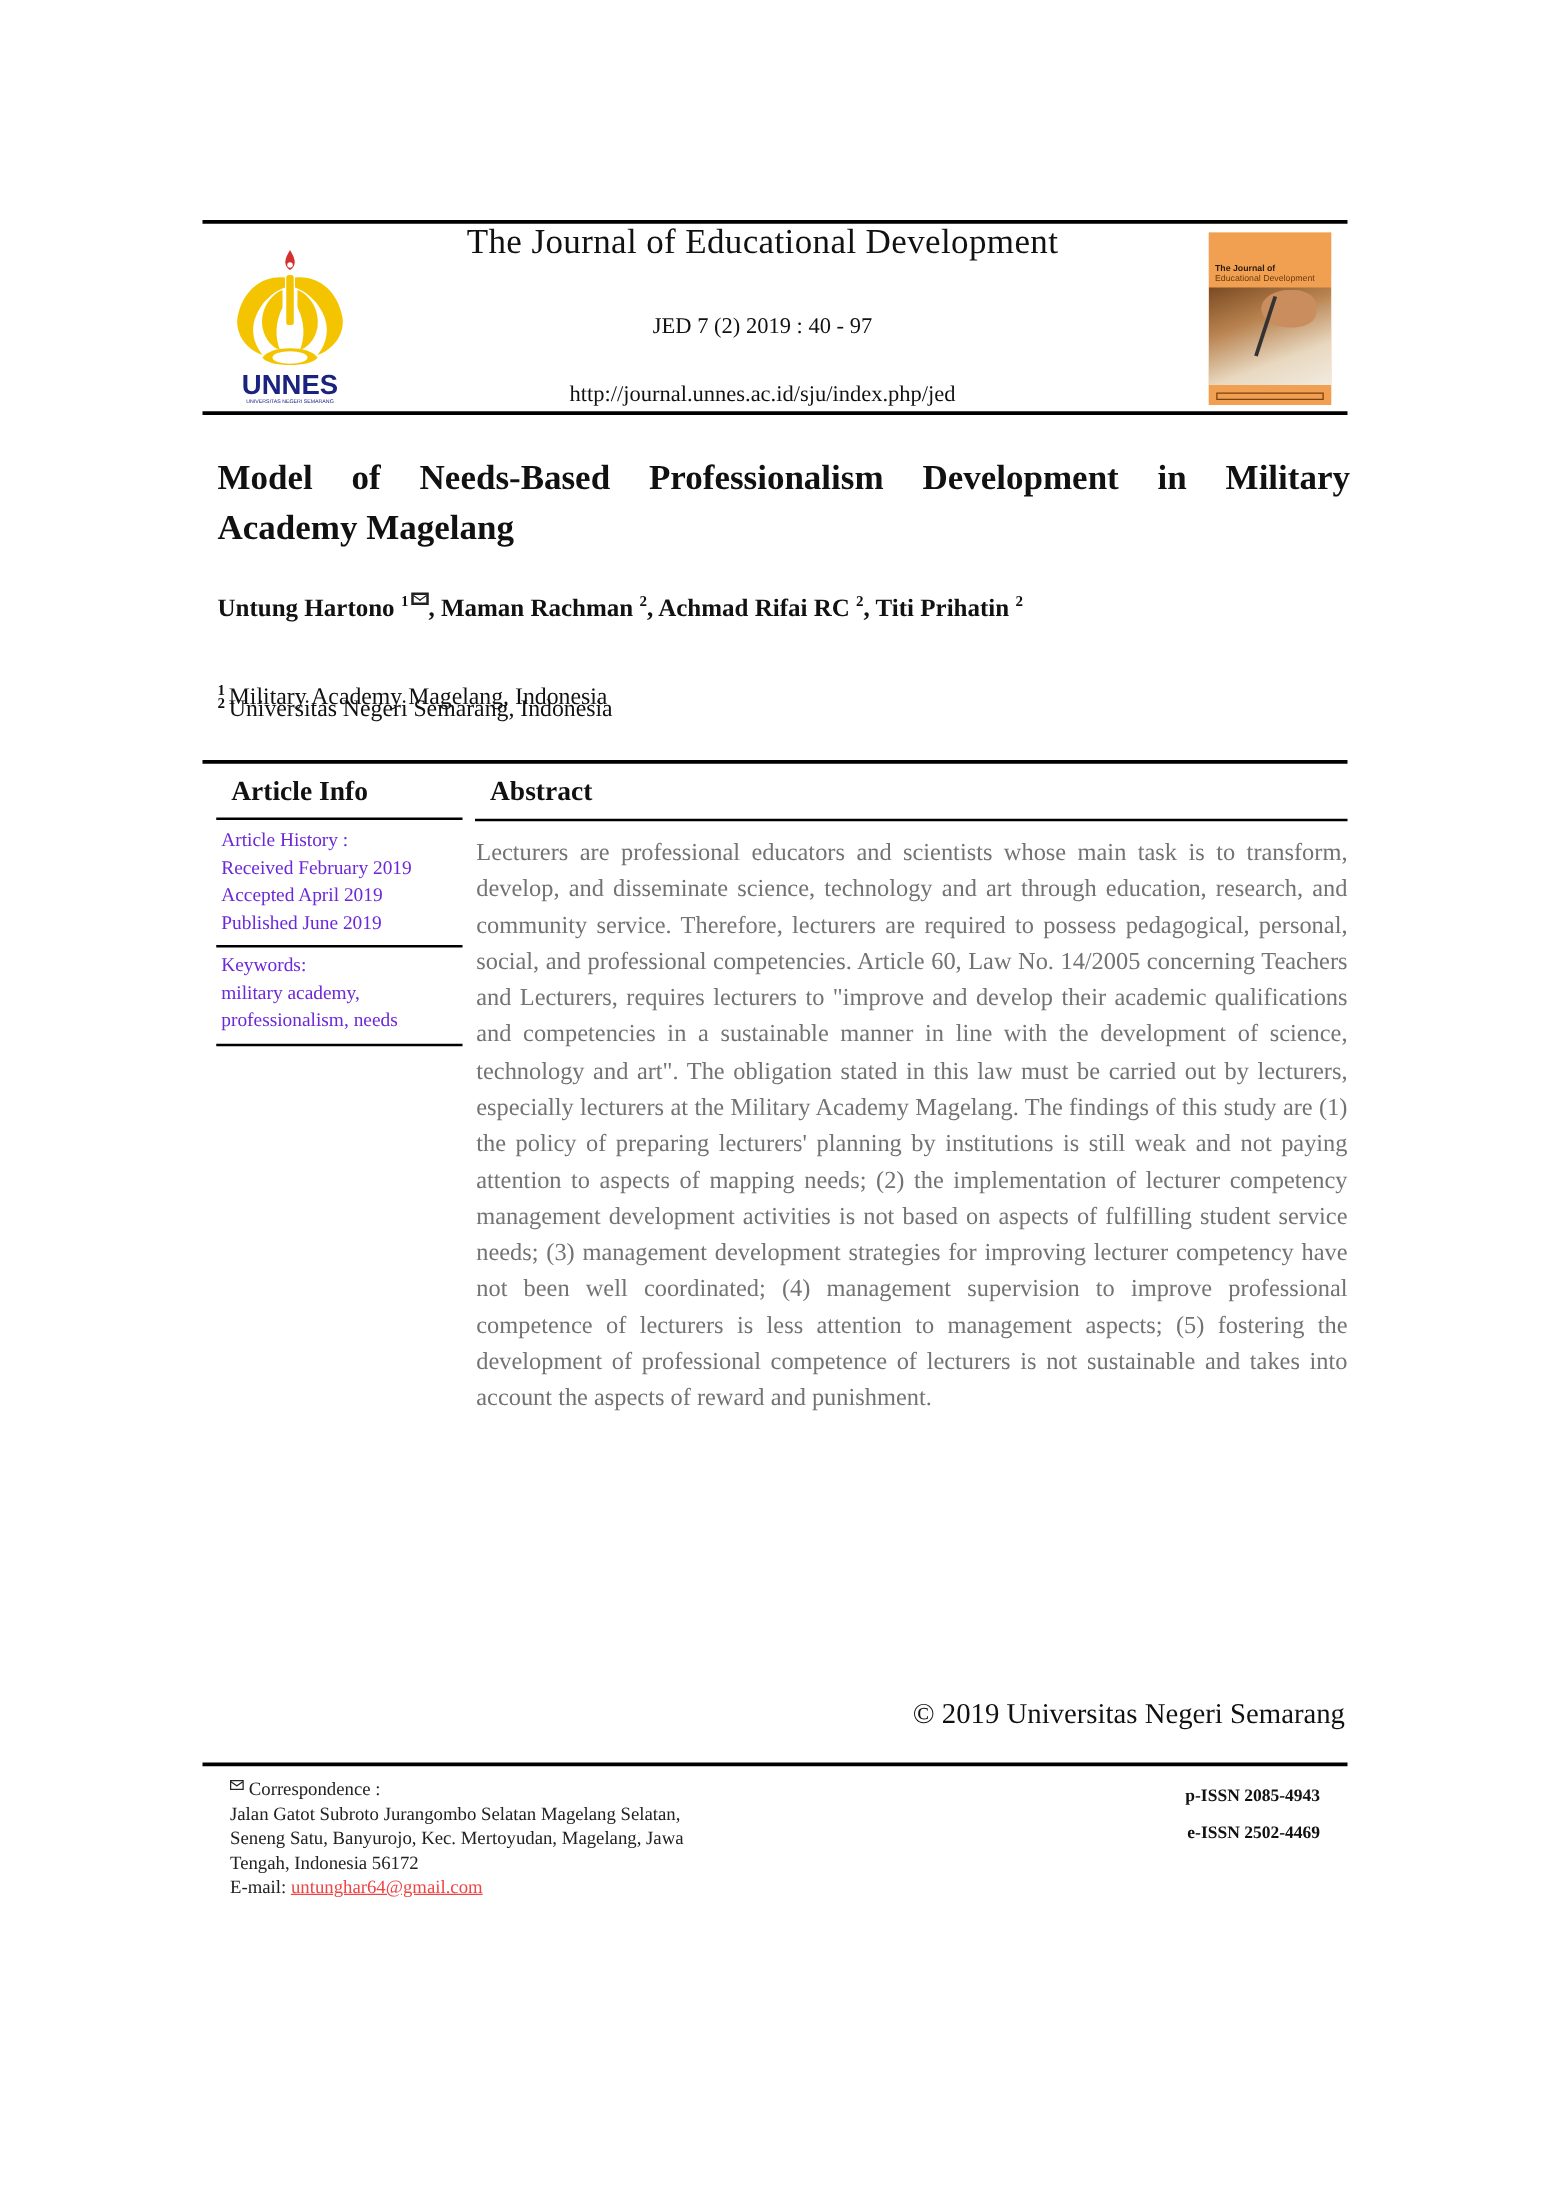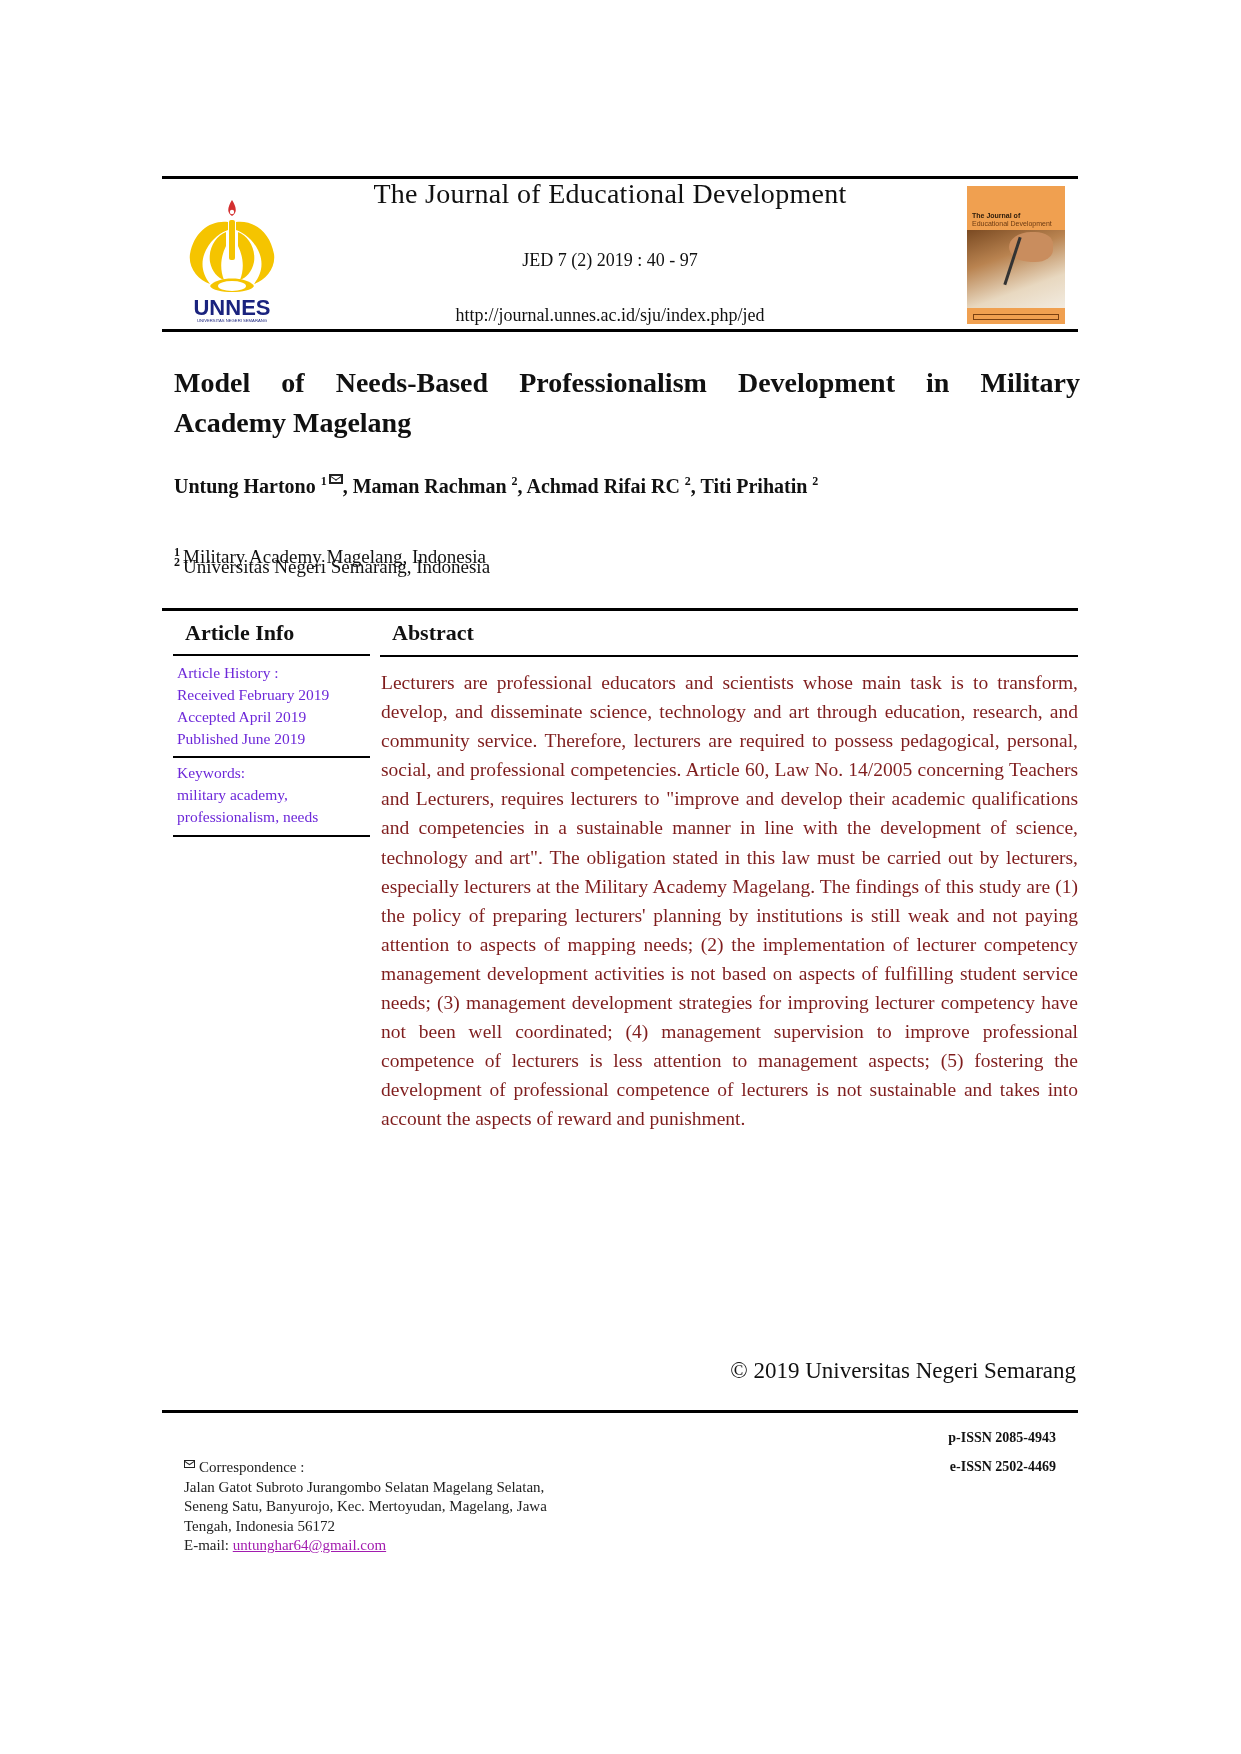--- a/index.html
+++ b/index.html
@@ -39,26 +39,26 @@
     .authors sup { font-size: 12px; vertical-align: 8px; }
     .affil { left: 174px; font-size: 19px; white-space: nowrap; }
     .affil sup { font-size: 12px; font-weight: bold; vertical-align: 7px; margin-right: 3px; }
 
     
     .col-head { font-size: 22px; font-weight: bold; }
     .info-text { left: 177px; font-size: 15.5px; line-height: 22px; color: #6d28d9; white-space: nowrap; }
 
     
     .abstract-body { left: 381px; top: 668px; width: 697px; font-size: 19.5px; line-height: 29.1px;
-                     text-align: justify; color: #7f1d1d; }
+                     text-align: justify; color: #737373; }
 
     
     .copyright { left: 600px; top: 1358px; width: 476px; text-align: right; font-size: 23px; }
-    .corr { left: 184px; top: 1423px; font-size: 15px; line-height: 19.5px; color: #222; white-space: nowrap; margin-top: 35px; }
-    .corr a { color: #a21caf; text-decoration: underline; }
+    .corr { left: 184px; top: 1423px; font-size: 15px; line-height: 19.5px; color: #222; white-space: nowrap; }
+    .corr a { color: #ef4444; text-decoration: underline; }
     .issn { left: 860px; top: 1423px; width: 196px; text-align: right; font-size: 14px; font-weight: bold; line-height: 29px; }
     .env-icon { display: inline-block; width: 11px; height: 8px; border: 1px solid #222; position: relative;
                 vertical-align: 4px; margin-right: 4px; box-sizing: border-box; background: #fff; }
     .env-icon::before, .env-icon::after { content: ""; position: absolute; top: 0; width: 6px; height: 1px; background: #222; }
     .env-icon::before { left: 0; transform-origin: left top; transform: rotate(34deg); }
     .env-icon::after { right: 0; transform-origin: right top; transform: rotate(-34deg); }
     .env-icon.big { width: 14px; height: 10px; vertical-align: 9px; margin-left: 2px; margin-right: 0; border-width: 2px; }
     .env-icon.big::before, .env-icon.big::after { width: 7px; }
   </style>
 </head>

